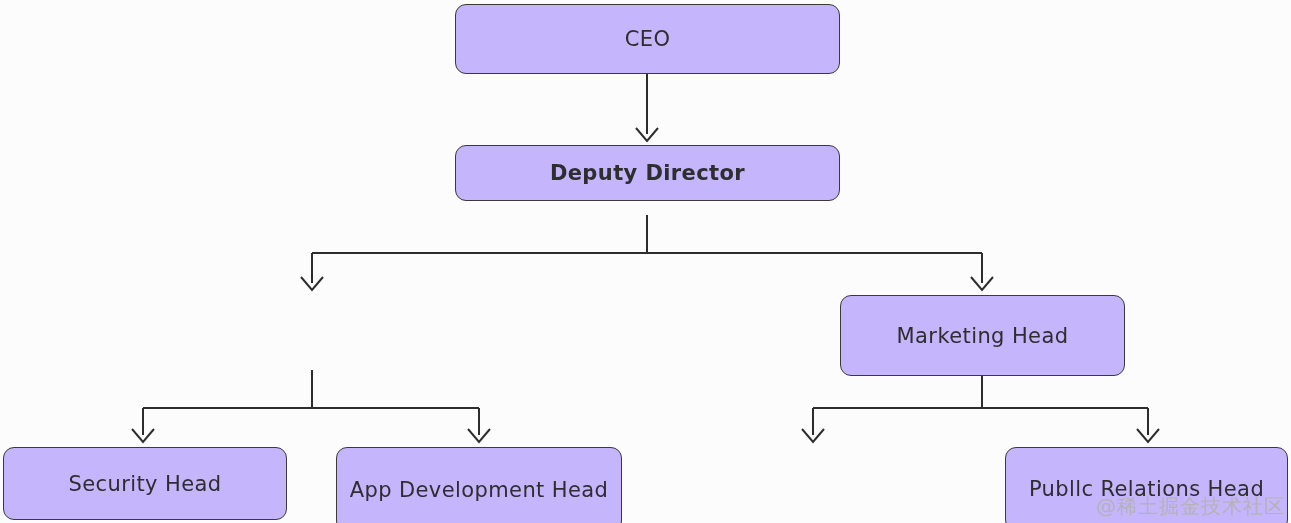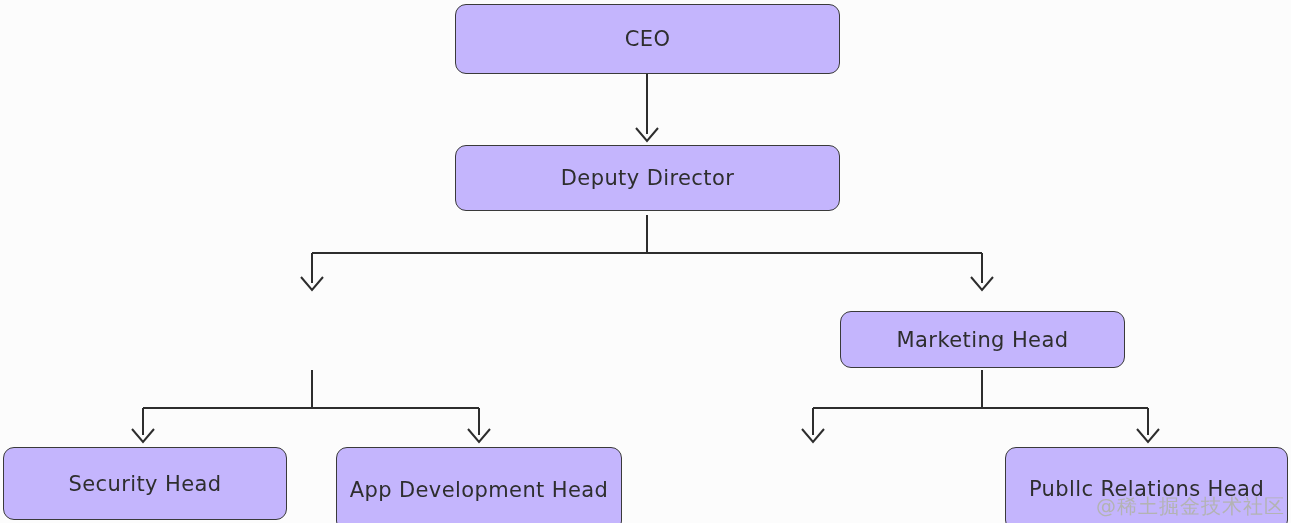--- a/index.html
+++ b/index.html
@@ -30,23 +30,23 @@
     border-radius: 11px;
     display: flex;
     align-items: center;
     justify-content: center;
     font-size: 21px;
     letter-spacing: 0.4px;
     color: #2e2e2e;
     white-space: nowrap;
   }
   .node-ceo        { left: 455px; top: 4px;   width: 385px; height: 70px; }
-  .node-deputy     { left: 455px; top: 145px; width: 385px; height: 66px; }
+  .node-deputy     { left: 455px; top: 145px; width: 385px; height: 56px; font-weight: bold; }
   .node-it         { left: 170px; top: 295px; width: 285px; height: 75px; }
-  .node-marketing  { left: 840px; top: 311px; width: 285px; height: 57px; }
+  .node-marketing  { left: 840px; top: 295px; width: 285px; height: 81px; }
   .node-security   { left: 3px;   top: 447px; width: 284px; height: 73px; }
   .node-appdev     { left: 336px; top: 447px; width: 286px; height: 85px; }
   .node-logistics  { left: 670px; top: 447px; width: 287px; height: 73px; }
   .node-pr         { left: 1005px;top: 447px; width: 283px; height: 84px; }
   .watermark {
     position: absolute;
     right: 6px;
     top: 493px;
     font-size: 20px;
     letter-spacing: 1px;

